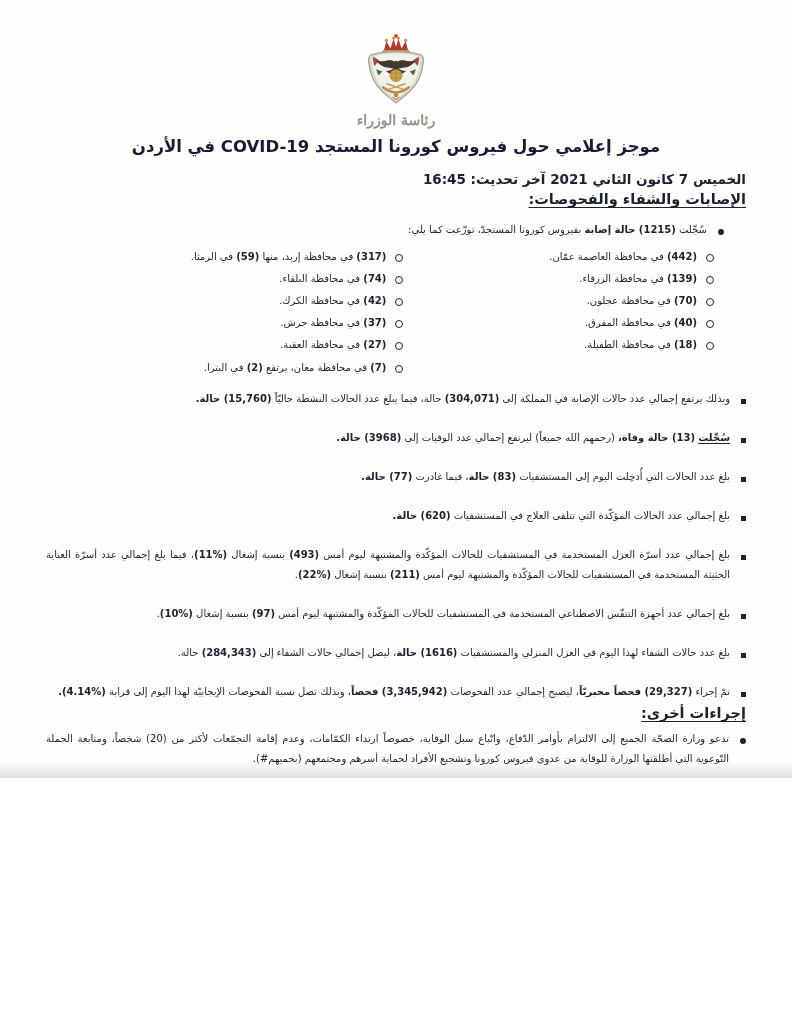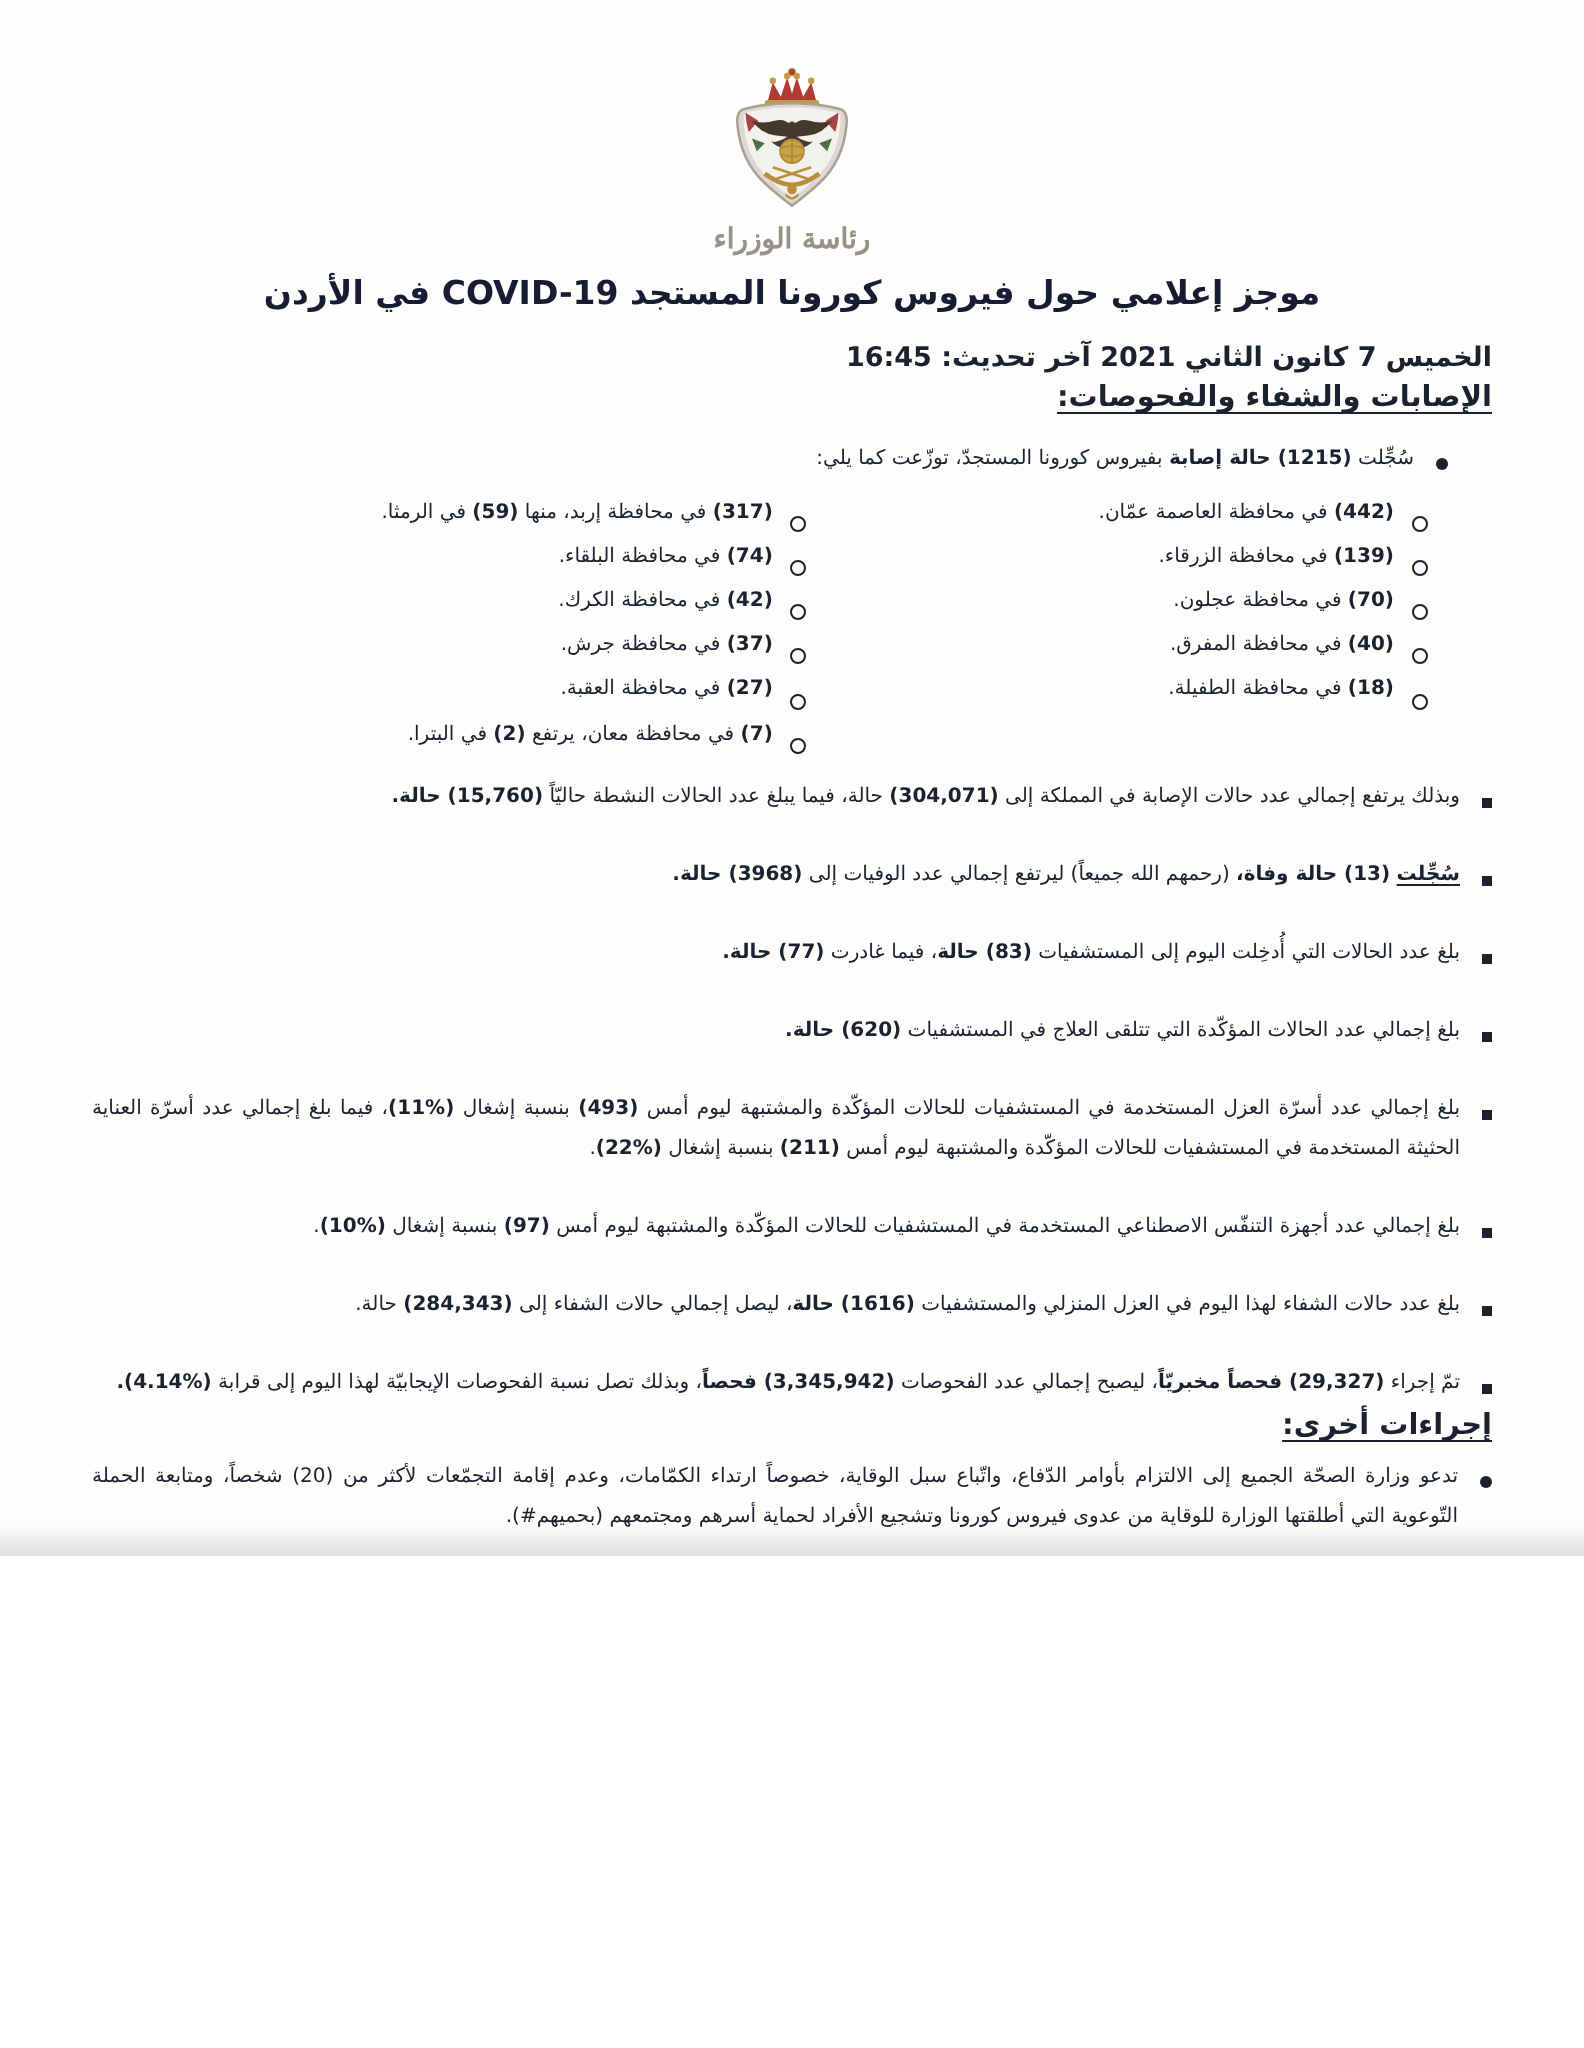--- a/index.html
+++ b/index.html
@@ -29,21 +29,21 @@
   .circle-marker{flex:none;width:6px;height:6px;border:1.4px solid #1c2130;border-radius:50%;
         background:transparent;margin-top:7px;}
 
   .intro-li{margin-top:13px;padding-right:22px;}
   .intro-li .li-text{text-align:right;}
 
   .gov-columns{display:flex;margin-top:7px;padding-right:32px;}
   .gov-col{display:flex;flex-direction:column;gap:3px;}
   .gov-col-right{flex:0 0 46.5%;}
   .gov-col-left{flex:1;}
-  .gov-li{display:flex;gap:9px;align-items:flex-end;font-size:13.5px;line-height:1.6;}
+  .gov-li{display:flex;gap:9px;align-items:flex-start;font-size:13.5px;line-height:1.6;}
 
   .sq-list{margin-top:12px;display:flex;flex-direction:column;gap:20px;}
   .actions-list{margin-top:8px;}
 
   .footer{text-align:center;font-size:12.5px;margin-top:16px;color:#1c2130;}
 
   .scan-shadow{position:absolute;left:0;right:0;bottom:0;height:16px;
         background:linear-gradient(to bottom, rgba(0,0,0,0), rgba(0,0,0,0.12));}
 </style>
 </head>

